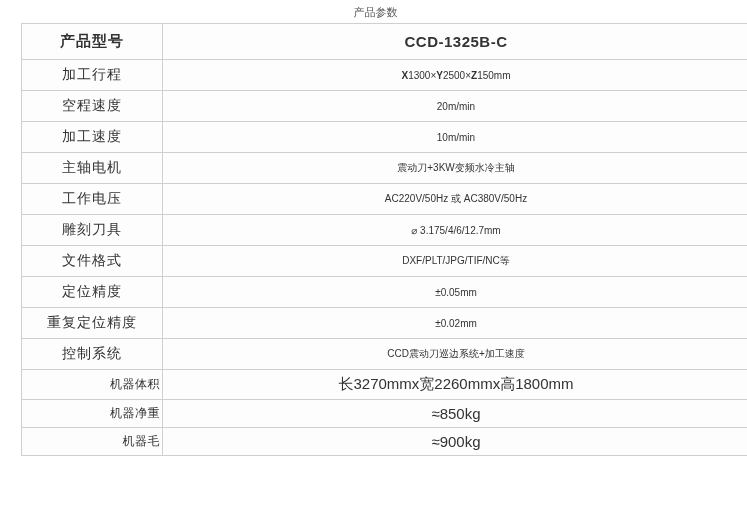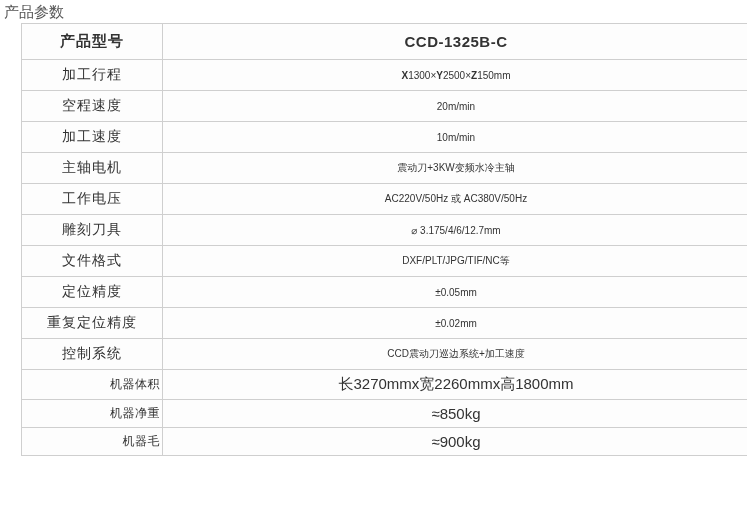--- a/index.html
+++ b/index.html
@@ -14,24 +14,25 @@
     color: #333333;
     overflow: hidden;
   }
   .page {
     position: relative;
     width: 747px;
     height: 515px;
     box-sizing: border-box;
   }
   .caption {
-    font-size: 15px;
+    font-size: 11px;
     color: #555555;
     padding: 5px 0 4px 4px;
     line-height: 14px;
+    text-align: center;
   }
   table.spec {
     width: 729px;
     margin: 0 0 0 21px;
     border-collapse: collapse;
     table-layout: fixed;
   }
   table.spec td {
     border: 1px solid #cfcfcf;
     background: #fdfdfd;

